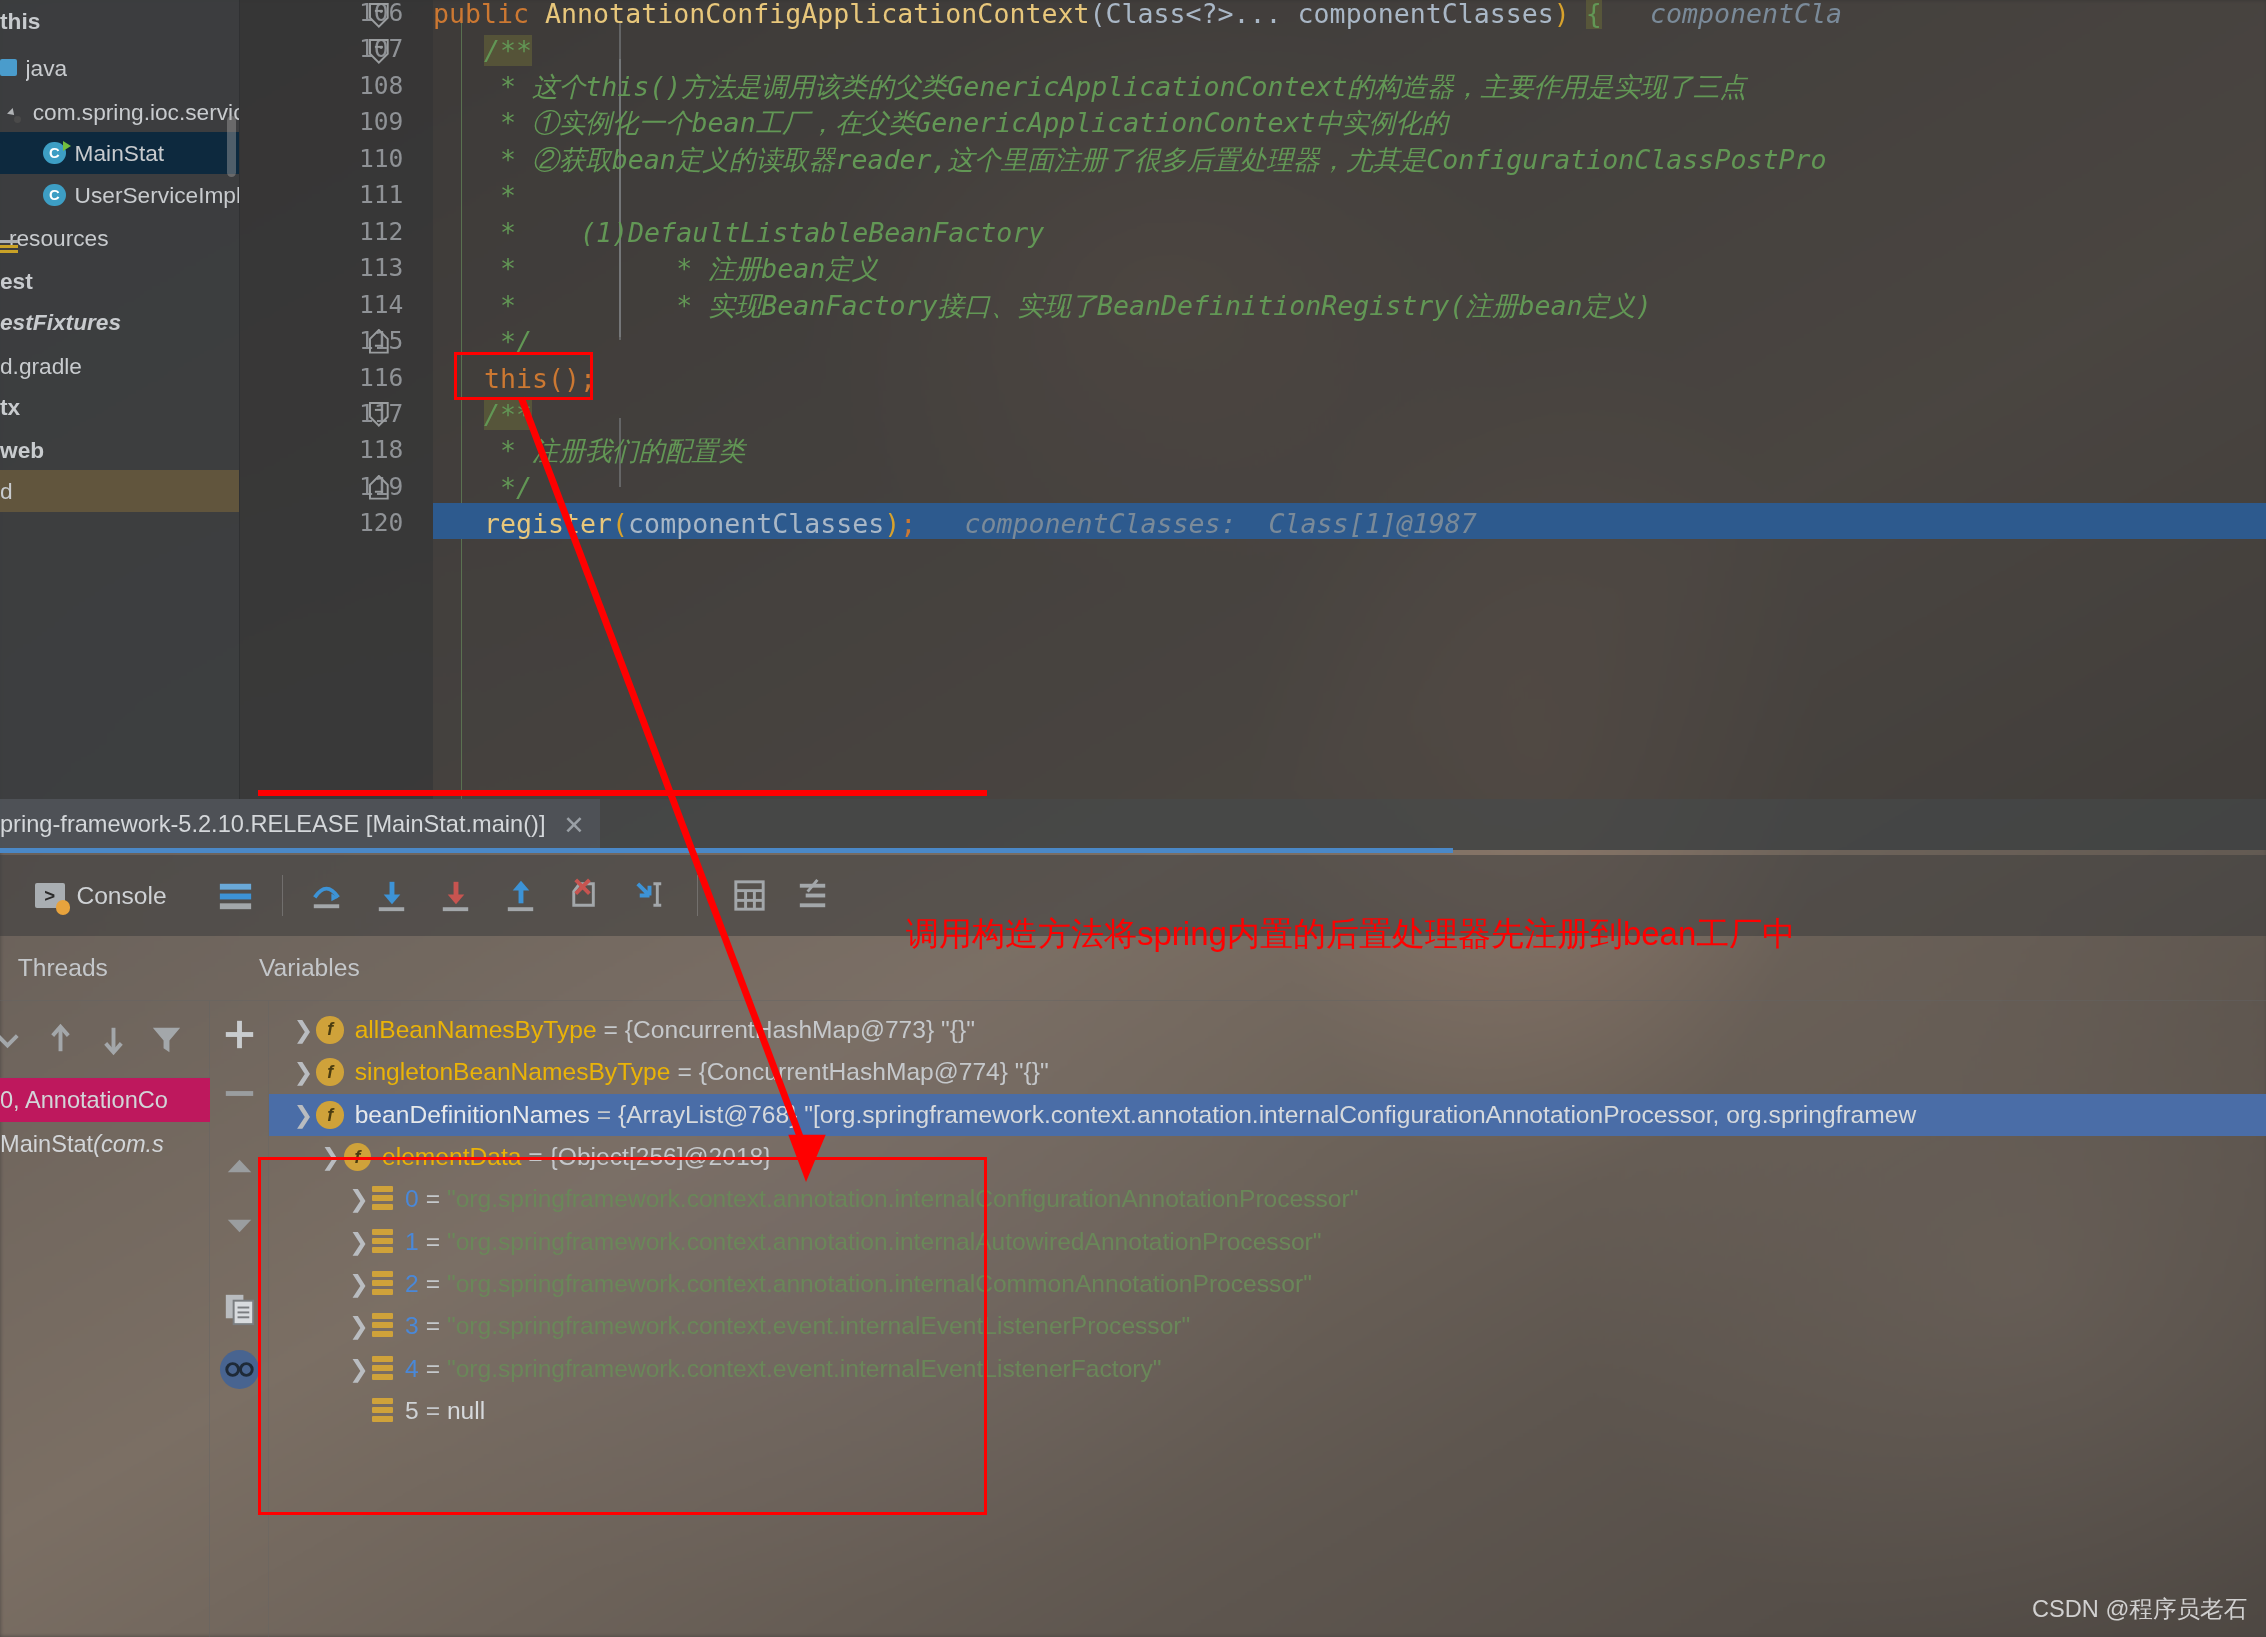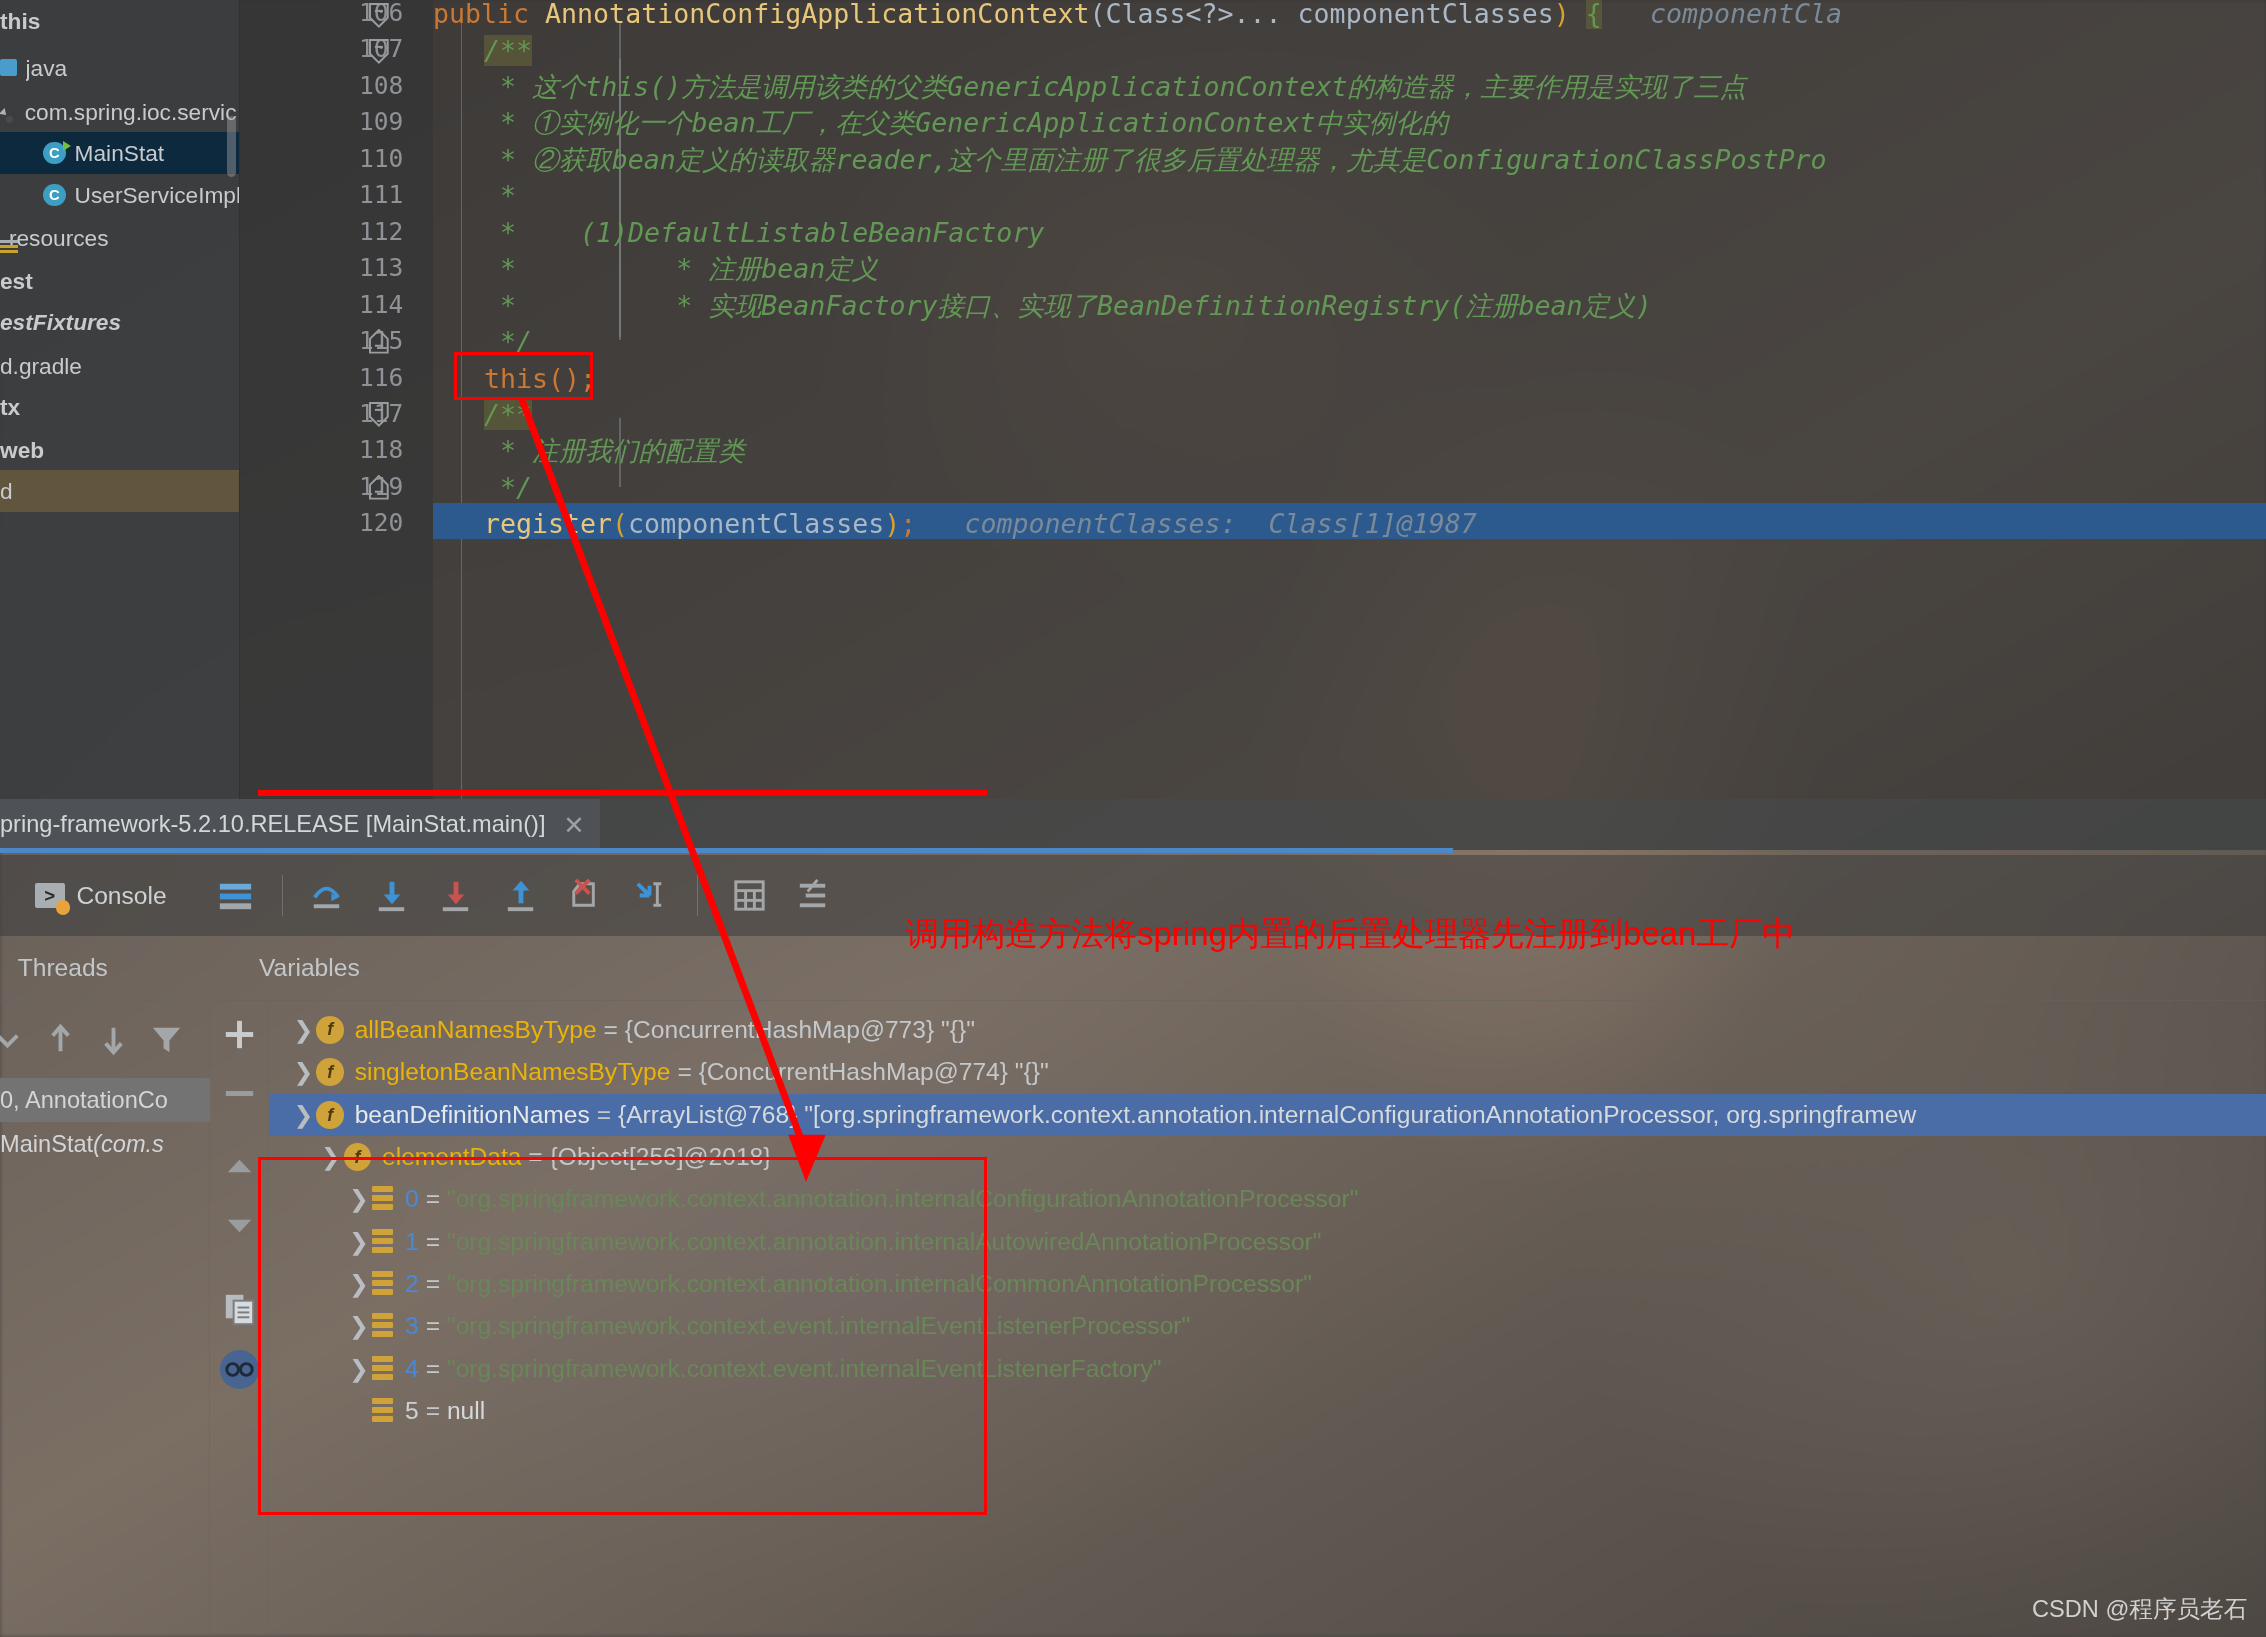--- a/index.html
+++ b/index.html
@@ -216,21 +216,21 @@
   .threads-toolbar {
     position: absolute; left: 0; top: 0; width: 210px; height: 77px;
     display: flex; align-items: center;
     border-bottom: 1px solid rgba(100,100,100,0.35);
   }
   .thread-row {
     position: absolute; left: 0; width: 210px; height: 44px;
     display: flex; align-items: center; padding-left: 0;
     color: #d2d5d8; font-size: 23.6px; white-space: nowrap; overflow: hidden;
   }
-  .thread-row.sel { background: #737373; }
+  .thread-row.sel { background: #be185d; }
   .thread-row .it { font-style: italic; }
   .vars-toolbar {
     position: absolute; left: 210px; top: 202px; width: 59px; height: 636px;
     border-right: 1px solid rgba(100,100,100,0.35);
   }
   .vt-ico {
     position: absolute; left: 7.9px; width: 43px; height: 43px;
   }
   .vars-panel {
     position: absolute; left: 269px; top: 202px; width: 1998px; height: 636px;
@@ -291,21 +291,21 @@
     <div class="editor-scrim"></div>
 
     <div class="tree">
       <div class="tree-row bold" style="top:0;position:absolute;left:0;width:240px;padding-left:0;">
         <span class="lbl">this</span>
       </div>
       <div class="tree-row" style="position:absolute;top:47px;left:0;width:240px;padding-left:0;">
         <span class="ico"><span class="sq sq-blue"></span></span>
         <span class="lbl">java</span>
       </div>
-      <div class="tree-row" style="position:absolute;top:91px;left:0;width:240px;padding-left:0;">
+      <div class="tree-row" style="position:absolute;top:91px;left:0;width:240px;padding-left:8px;">
         <span class="tree-arrow"></span>
         <span class="ico"><span class="folder"></span></span>
         <span class="lbl">com.spring.ioc.servic</span>
       </div>
       <div class="tree-row sel" style="position:absolute;top:132px;left:0;width:240px;padding-left:43px;">
         <span class="ico">
             <span class="circle-c run">C</span>
           </span>
         <span class="lbl">MainStat</span>
       </div>

